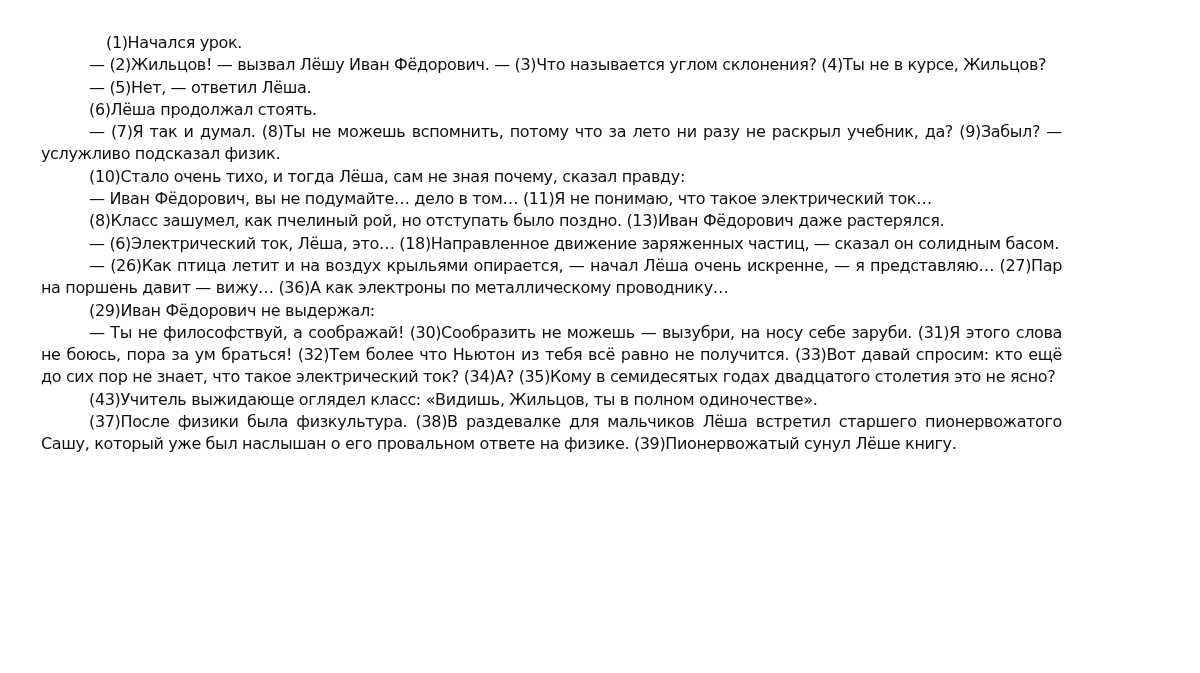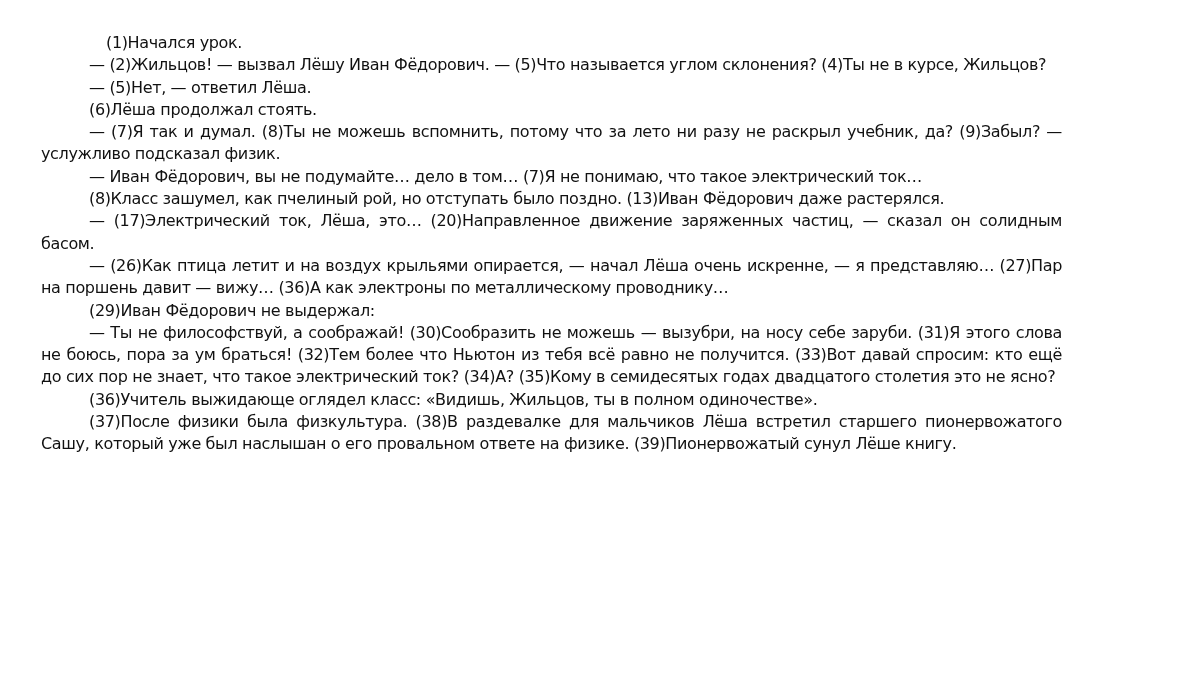--- a/index.html
+++ b/index.html
@@ -32,25 +32,26 @@
     }
     .p.first {
       text-indent: 65px;
     }
   </style>
 </head>
 <body>
 
 <div class="doc">
   <p class="p first">(1)Начался урок.</p>
-  <p class="p">— (2)Жильцов! — вызвал Лёшу Иван Фёдорович. — (5)Что называется углом склонения? (4)Ты не в курсе, Жильцов?</p>
+  <p class="p">— (2)Жильцов! — вызвал Лёшу Иван Фёдорович. — (3)Что называется углом склонения? (4)Ты не в курсе, Жильцов?</p>
   <p class="p">— (5)Нет, — ответил Лёша.</p>
   <p class="p">(6)Лёша продолжал стоять.</p>
   <p class="p">— (7)Я так и думал. (8)Ты не можешь вспомнить, потому что за лето ни разу не раскрыл учебник, да? (9)Забыл? — услужливо подсказал физик.</p>
-  <p class="p">— Иван Фёдорович, вы не подумайте… дело в том… (7)Я не понимаю, что такое электрический ток…</p>
+  <p class="p">(10)Стало очень тихо, и тогда Лёша, сам не зная почему, сказал правду:</p>
+  <p class="p">— Иван Фёдорович, вы не подумайте… дело в том… (11)Я не понимаю, что такое электрический ток…</p>
   <p class="p">(8)Класс зашумел, как пчелиный рой, но отступать было поздно. (13)Иван Фёдорович даже растерялся.</p>
-  <p class="p">— (17)Электрический ток, Лёша, это… (20)Направленное движение заряженных частиц, — сказал он солидным басом.</p>
+  <p class="p">— (6)Электрический ток, Лёша, это… (18)Направленное движение заряженных частиц, — сказал он солидным басом.</p>
   <p class="p">— (26)Как птица летит и на воздух крыльями опирается, — начал Лёша очень искренне, — я представляю… (27)Пар на поршень давит — вижу… (36)А как электроны по металлическому проводнику…</p>
   <p class="p">(29)Иван Фёдорович не выдержал:</p>
   <p class="p">— Ты не философствуй, а соображай! (30)Сообразить не можешь — вызубри, на носу себе заруби. (31)Я этого слова не боюсь, пора за ум браться! (32)Тем более что Ньютон из тебя всё равно не получится. (33)Вот давай спросим: кто ещё до сих пор не знает, что такое электрический ток? (34)А? (35)Кому в семидесятых годах двадцатого столетия это не ясно?</p>
-  <p class="p">(36)Учитель выжидающе оглядел класс: «Видишь, Жильцов, ты в полном одиночестве».</p>
+  <p class="p">(43)Учитель выжидающе оглядел класс: «Видишь, Жильцов, ты в полном одиночестве».</p>
   <p class="p">(37)После физики была физкультура. (38)В раздевалке для мальчиков Лёша встретил старшего пионервожатого Сашу, который уже был наслышан о его провальном ответе на физике. (39)Пионервожатый сунул Лёше книгу.</p>
 </div>
 
 </body></html>

